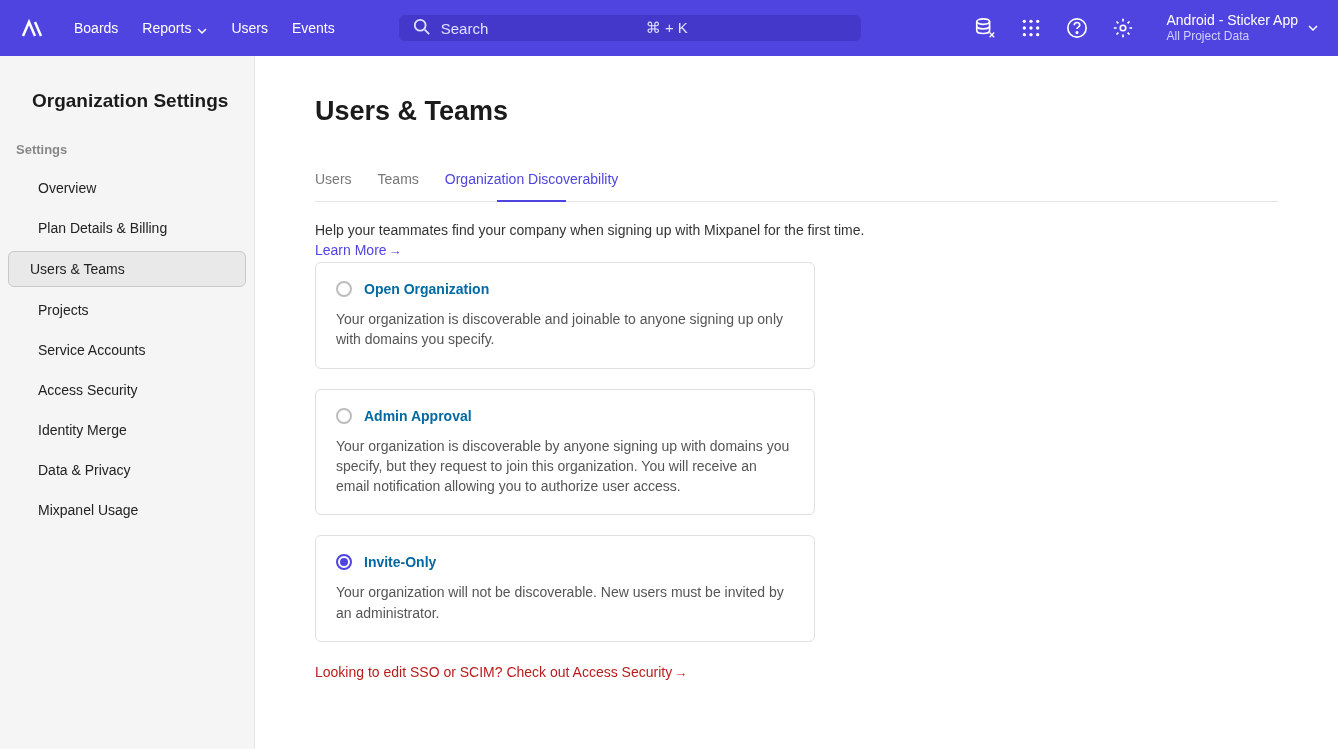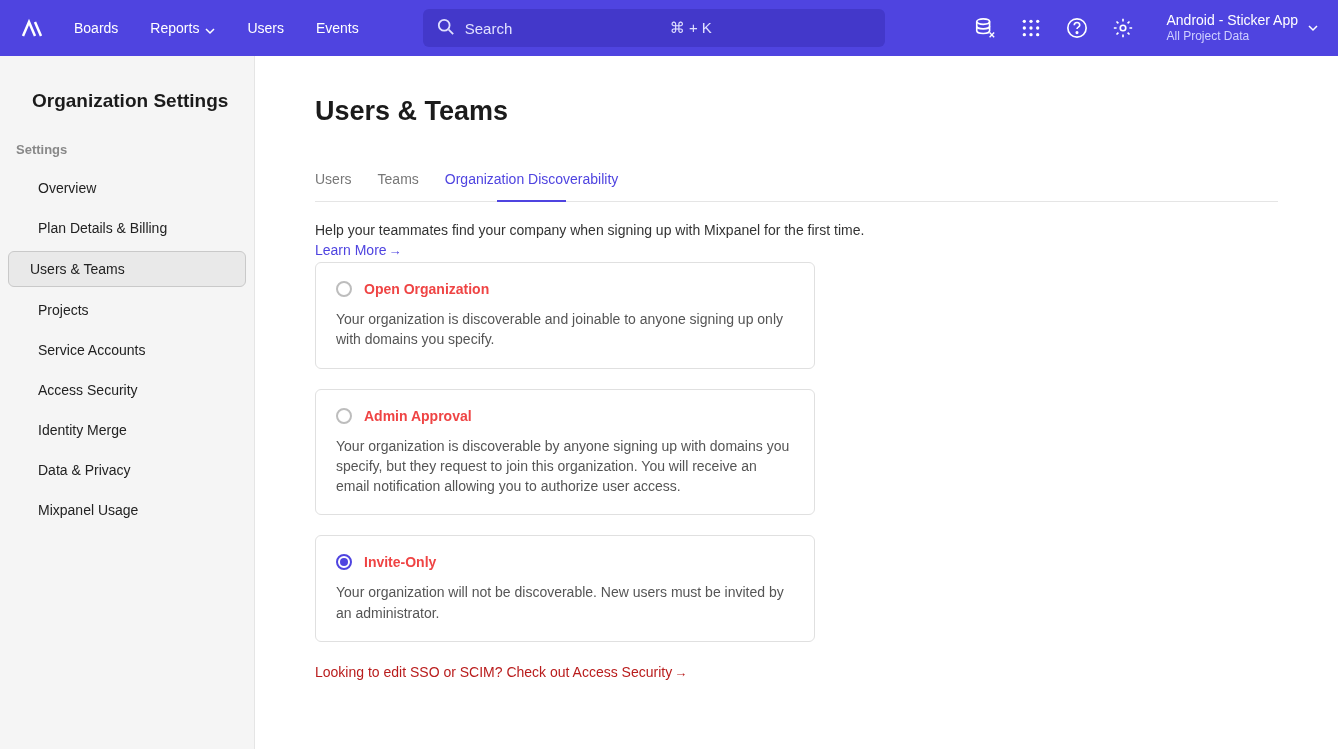--- a/index.html
+++ b/index.html
@@ -23,37 +23,37 @@
       color: #ffffff;
     }
     .logo {
       width: 24px;
       height: 24px;
       margin-right: 30px;
       display: flex;
       align-items: center;
       justify-content: center;
     }
-    .nav-links { display: flex; align-items: center; gap: 32px; }
+    .nav-links { display: flex; align-items: center; gap: 24px; }
     .nav-link {
       color: #ffffff;
       font-size: 14px;
       cursor: pointer;
       display: flex;
       align-items: center;
       gap: 6px;
     }
     .chevron {
       width: 10px; height: 10px;
       display: inline-block;
     }
     .search-bar {
       margin-left: 64px;
       width: 462px;
-      height: 38px;
+      height: 26px;
       background: #4338ca;
       border-radius: 6px;
       display: flex;
       align-items: center;
       padding: 0 14px;
       color: #e0e0ff;
       gap: 10px;
     }
     .search-bar input {
       background: transparent;
@@ -205,21 +205,21 @@
     .radio.selected::after {
       content: "";
       position: absolute;
       top: 2px; left: 2px; right: 2px; bottom: 2px;
       background: #4f44e0;
       border-radius: 50%;
     }
     .option-title {
       font-size: 14px;
       font-weight: 700;
-      color: #ef4444;
+      color: #0369a1;
     }
     .option-desc {
       font-size: 14px;
       color: #555;
       line-height: 1.45;
     }
     .footer-link {
       margin-top: 22px;
       color: #b91c1c;
       font-size: 14px;

